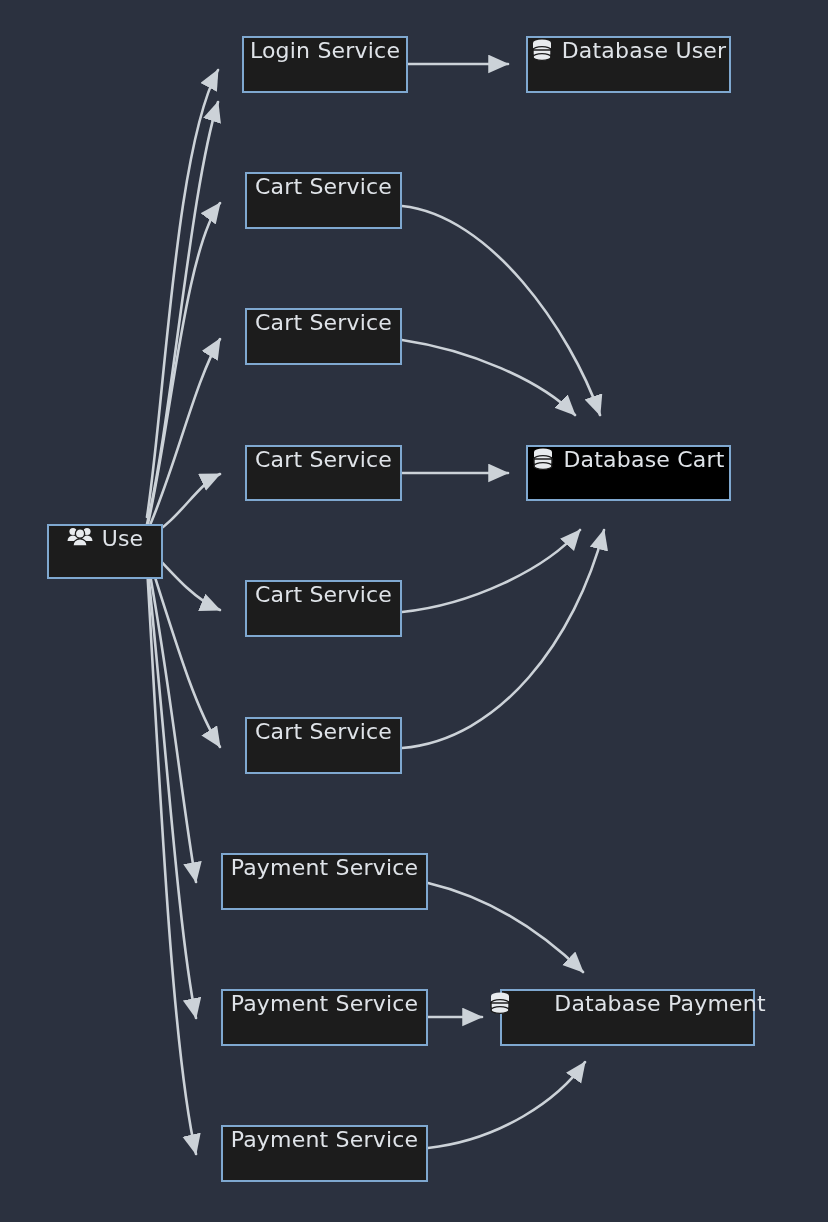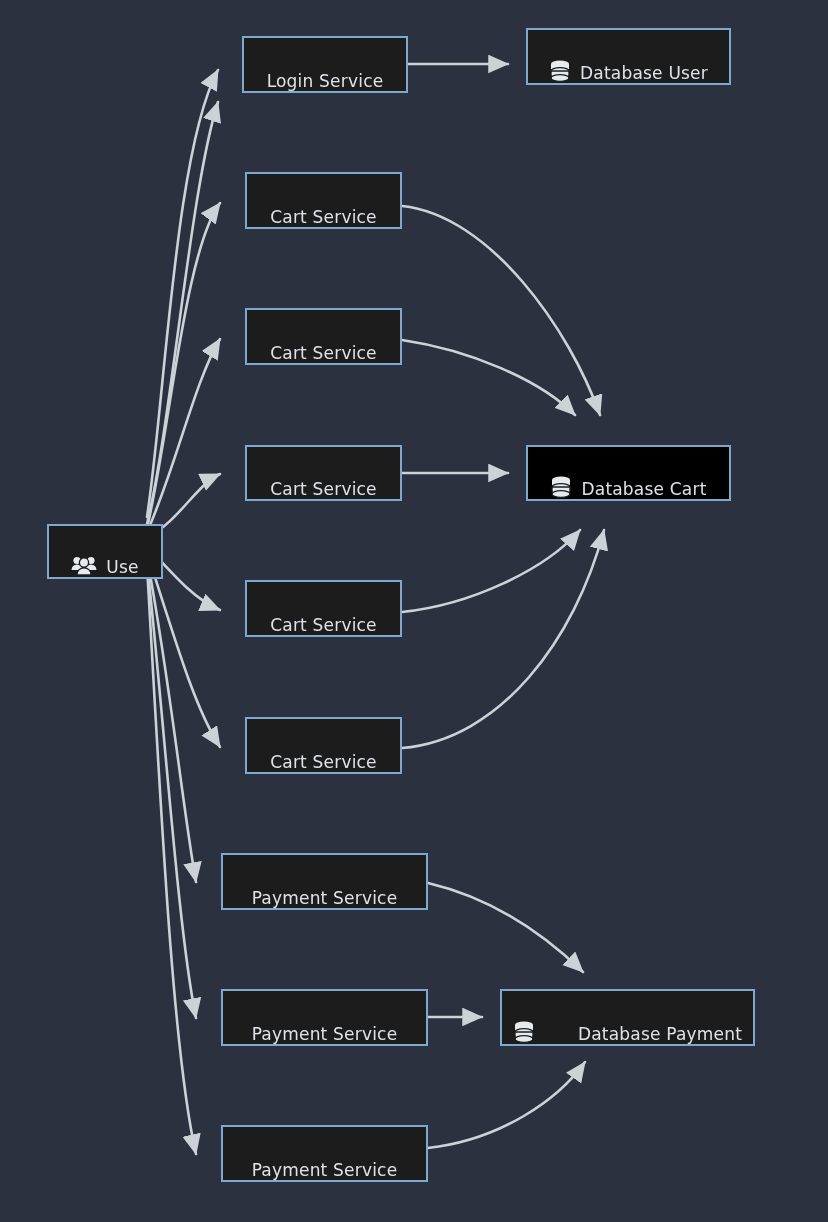--- a/index.html
+++ b/index.html
@@ -23,24 +23,24 @@
     top: 0;
     width: 828px;
     height: 1222px;
   }
   .node {
     position: absolute;
     box-sizing: border-box;
     background: #1c1c1c;
     border: 2px solid #7fa8d0;
     display: flex;
-    align-items: flex-end;
+    align-items: flex-start;
     justify-content: center;
     color: #dfe3e8;
-    font-size: 17px;
+    font-size: 22px;
     letter-spacing: 0.2px;
     white-space: nowrap;
     padding: 0 14px;
     z-index: 2;
   }
   .node .node-label {
     color: #dfe3e8;
   }
   .node .node-icon {
     display: inline-flex;
@@ -96,21 +96,21 @@
             <path d="M14.5 15 a5.5 5.5 0 0 1 11 0 z" fill="#e8ebee"></path>
             <circle cx="13" cy="7.5" r="4.6" fill="#e8ebee" stroke="#1c1c1c" stroke-width="1.3"></circle>
             <path d="M5.8 20 a7.2 7.2 0 0 1 14.4 0 z" fill="#e8ebee" stroke="#1c1c1c" stroke-width="1.3"></path>
           </svg>
         </span>
         <span class="node-label" style="color: rgb(223, 227, 232);">Use</span>
       </div>
       <div class="node" style="left: 242px; top: 36px; width: 166px; height: 57px; background: rgb(28, 28, 28); border-color: rgb(127, 168, 208);">
         <span class="node-label" style="color: rgb(223, 227, 232);">Login Service</span>
       </div>
-      <div class="node" style="left: 526px; top: 28px; width: 205px; height: 57px; background: rgb(28, 28, 28); border-color: rgb(127, 168, 208);">
+      <div class="node" style="left: 526px; top: 36px; width: 205px; height: 57px; background: rgb(28, 28, 28); border-color: rgb(127, 168, 208);">
         <span class="node-icon">
           <svg width="22" height="24" viewBox="0 0 22 24">
             <ellipse cx="11" cy="5" rx="9" ry="3.4" fill="#e8ebee"></ellipse>
             <path d="M2 5 v4.2 a9 3.4 0 0 0 18 0 V5 z" fill="#e8ebee"></path>
             <ellipse cx="11" cy="12" rx="9" ry="3.4" fill="#e8ebee" stroke="#1c1c1c" stroke-width="1.4"></ellipse>
             <path d="M2 12 v4.2 a9 3.4 0 0 0 18 0 V12 z" fill="#e8ebee" stroke="#1c1c1c" stroke-width="1.4"></path>
             <ellipse cx="11" cy="19" rx="9" ry="3.4" fill="#e8ebee" stroke="#1c1c1c" stroke-width="1.4"></ellipse>
           </svg>
         </span>
         <span class="node-label" style="color: rgb(223, 227, 232);">Database User</span>

